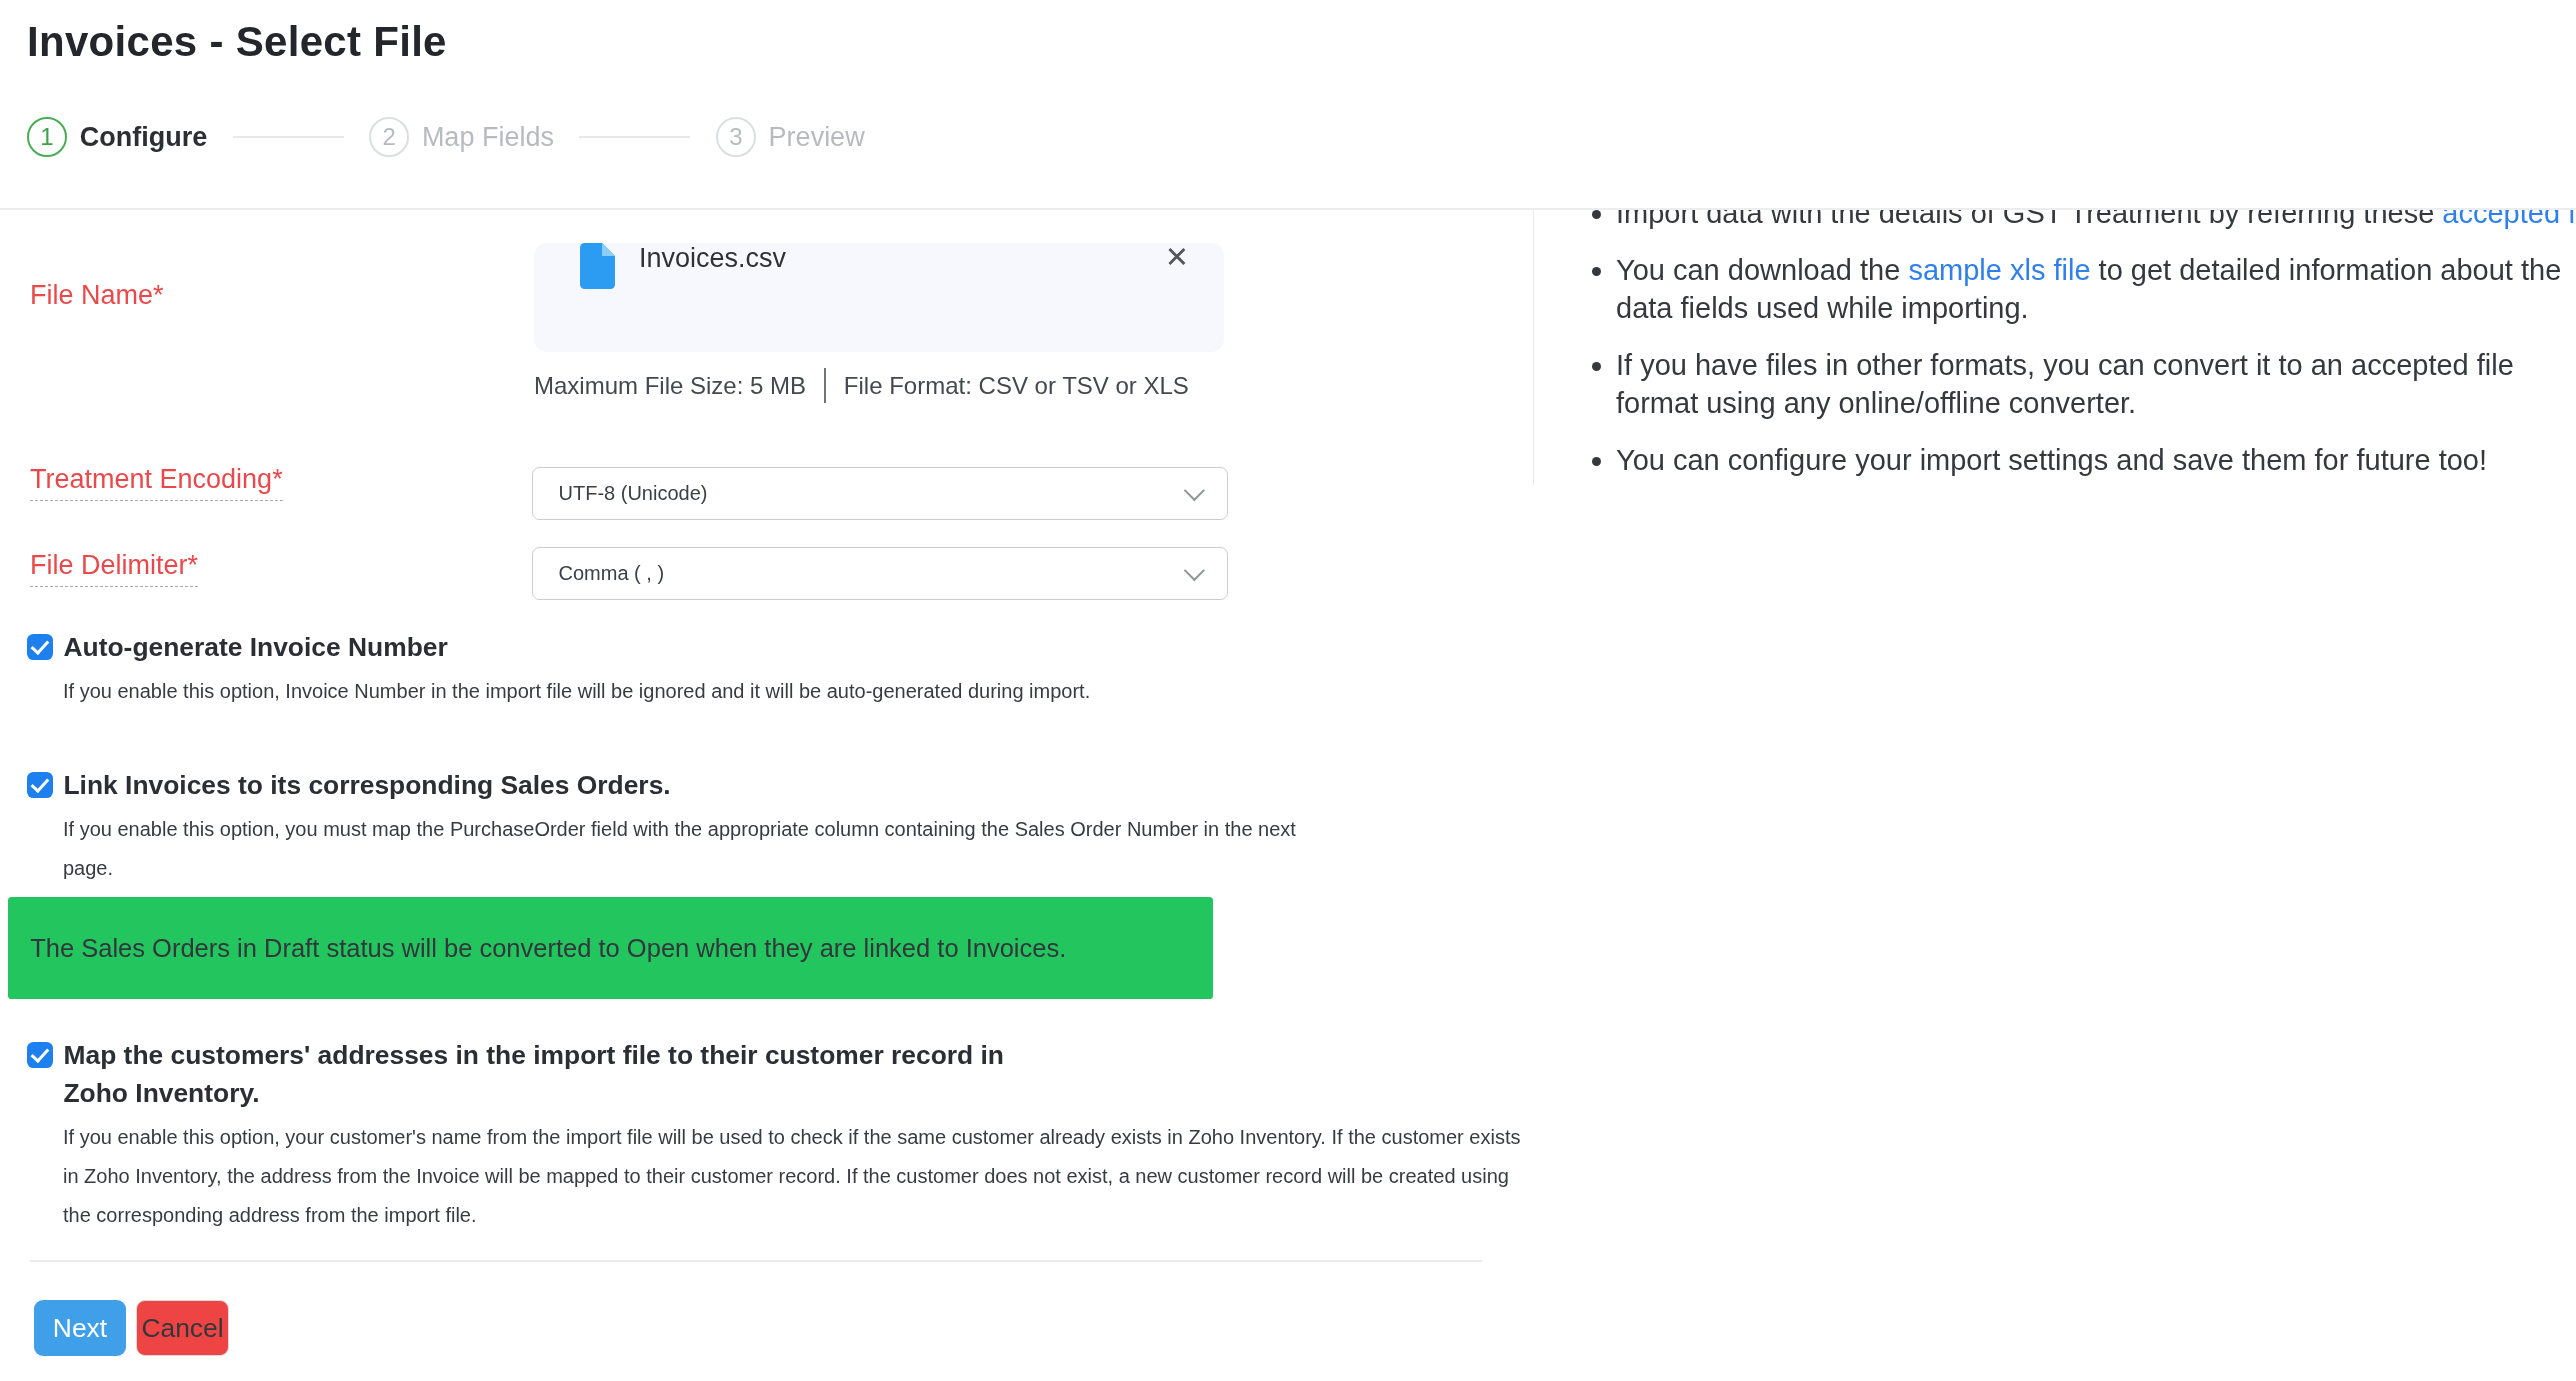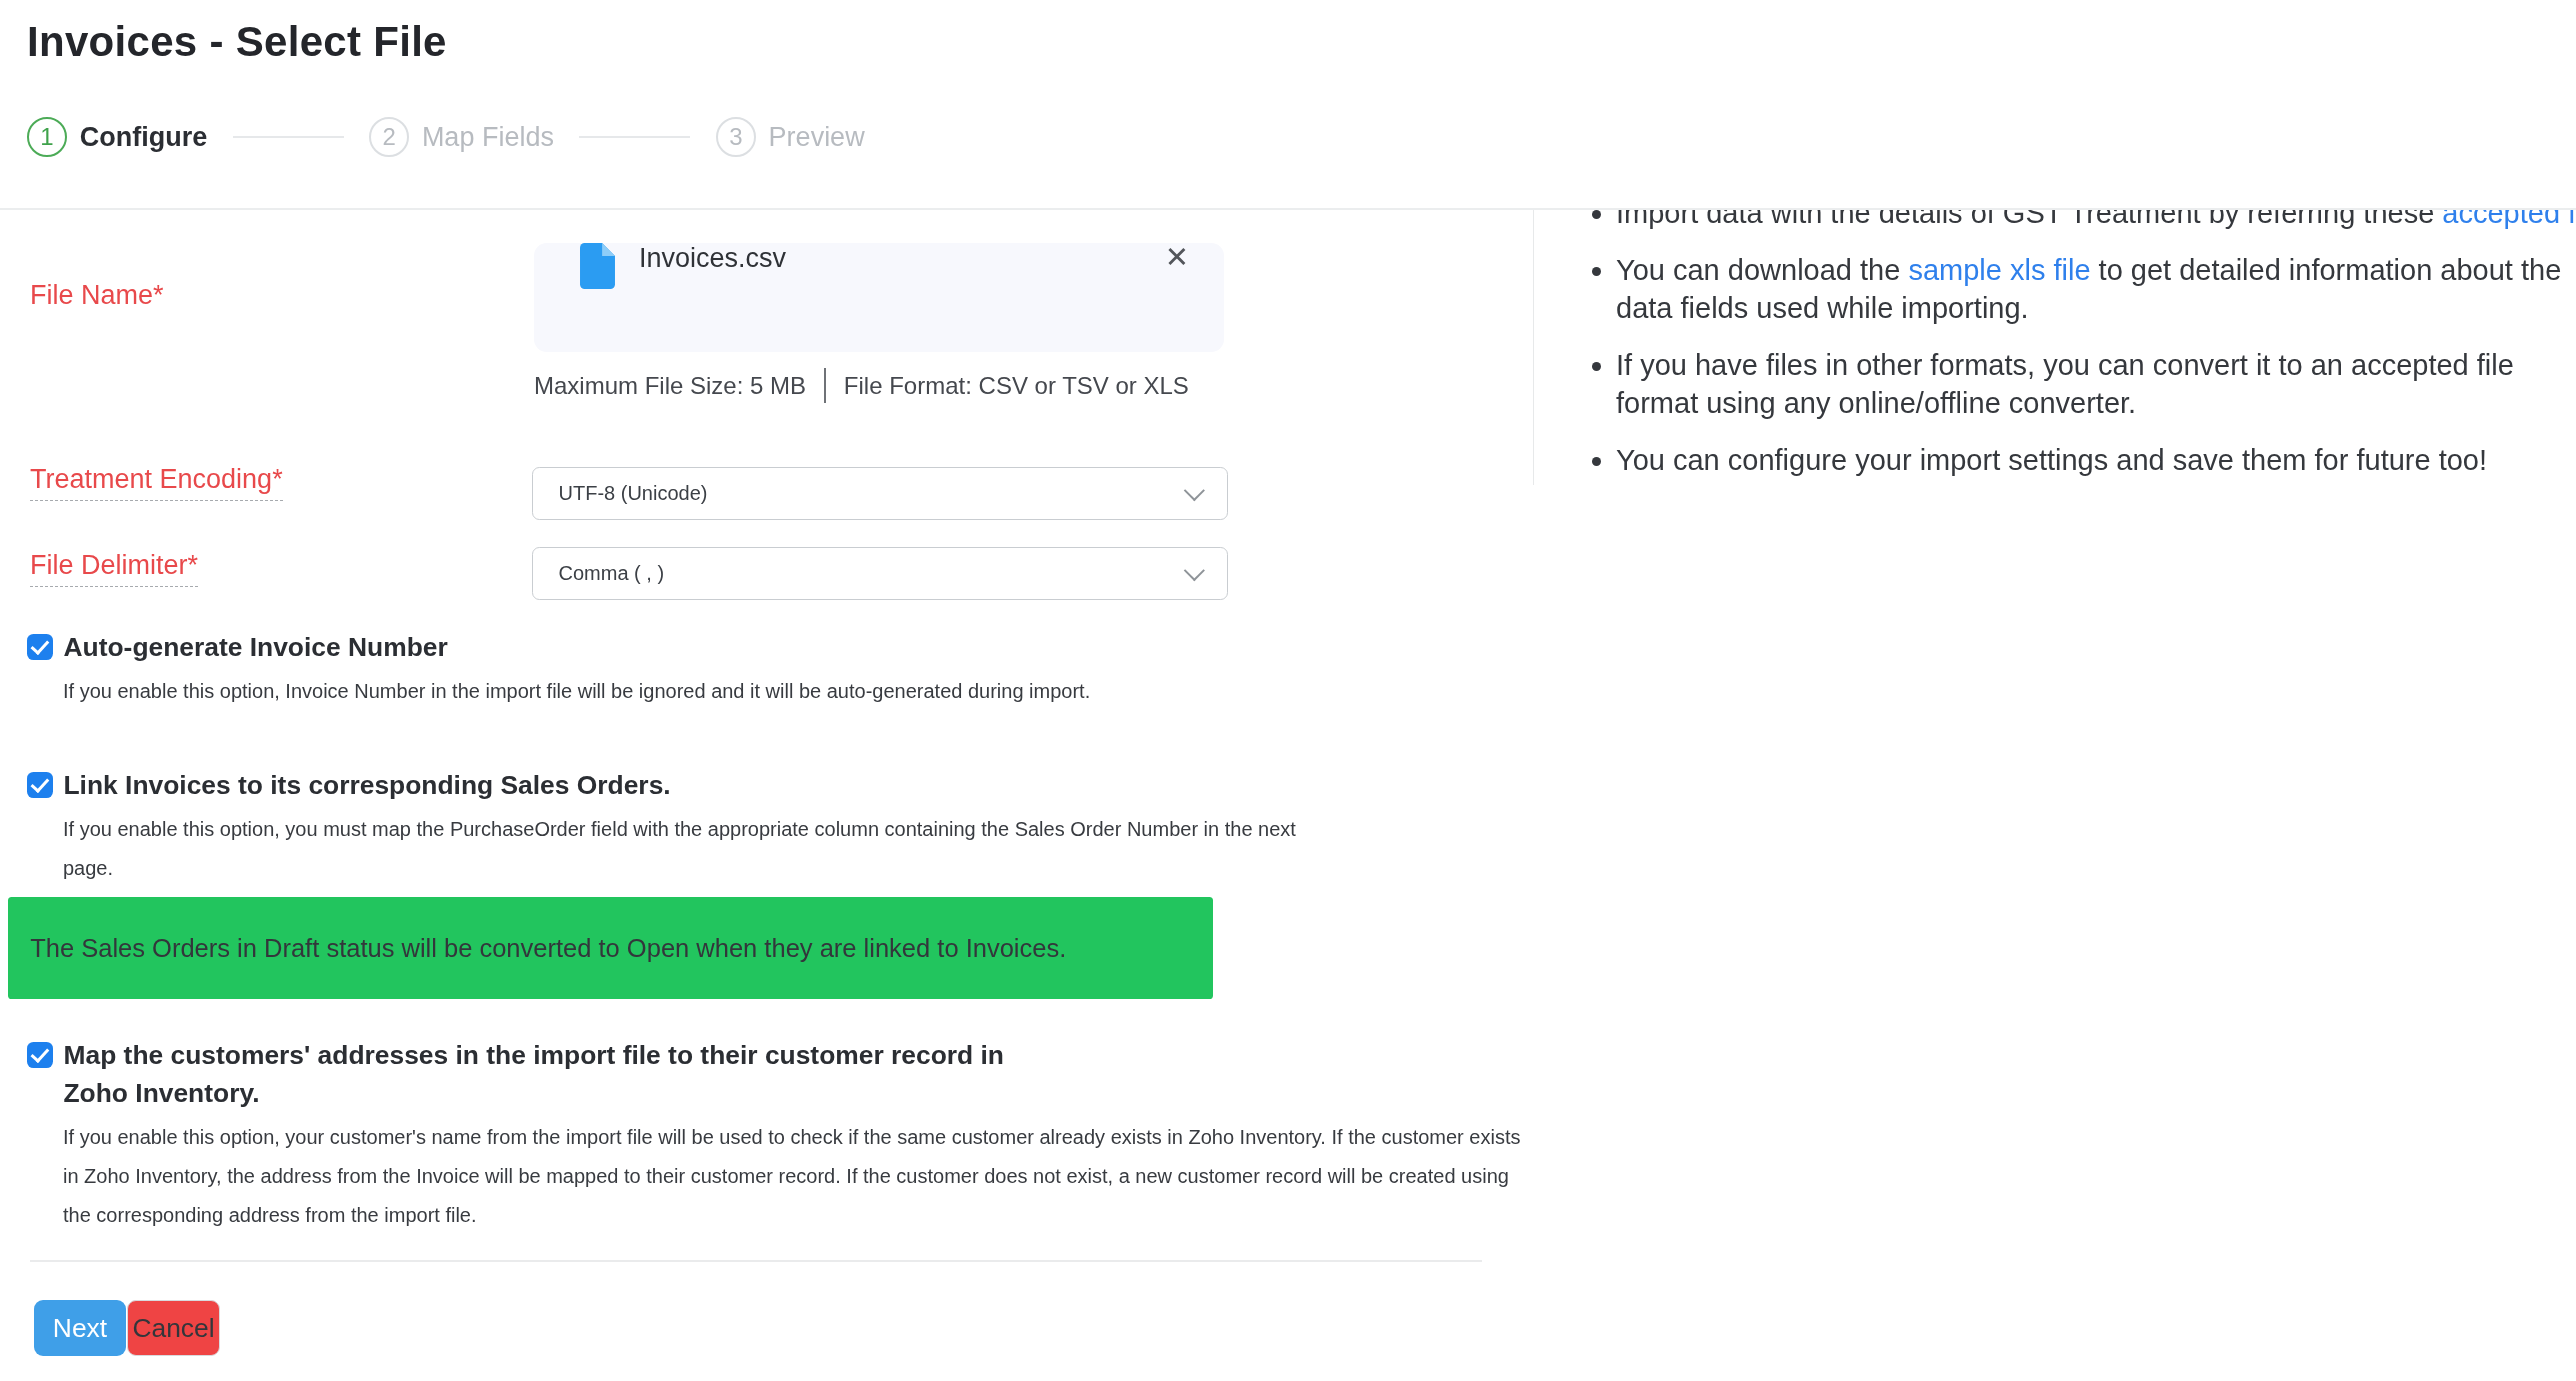--- a/index.html
+++ b/index.html
@@ -90,21 +90,21 @@
   #option-3 .opt-desc{max-width:1465px;}
 
   .notice{
     position:absolute;left:8.2px;top:897px;width:1205px;height:102px;
     background:#22c55e;border-radius:3.6px;display:flex;align-items:center;
     box-sizing:border-box;padding:0 22px;font-size:25.5px;color:#33363b;
   }
 
   .form-divider{position:absolute;left:30px;top:1260px;width:1452px;height:1.8px;background:#eaebec;}
 
-  .actions{position:absolute;left:34px;top:1300px;display:flex;gap:1px;}
+  .actions{position:absolute;left:34px;top:1300px;display:flex;gap:10px;}
   .btn{
     height:56px;border-radius:9px;font-size:26.4px;cursor:default;
     display:flex;align-items:center;justify-content:center;box-sizing:border-box;
   }
   .btn-next{width:92px;background:#3f9fe8;color:#ffffff;border:none;}
   .btn-cancel{width:93px;background:#ef4444;border:1.8px solid #d8dadd;color:#33363b;}
 
   
   .help{
     position:absolute;left:1533px;top:210px;width:1043px;height:275px;

